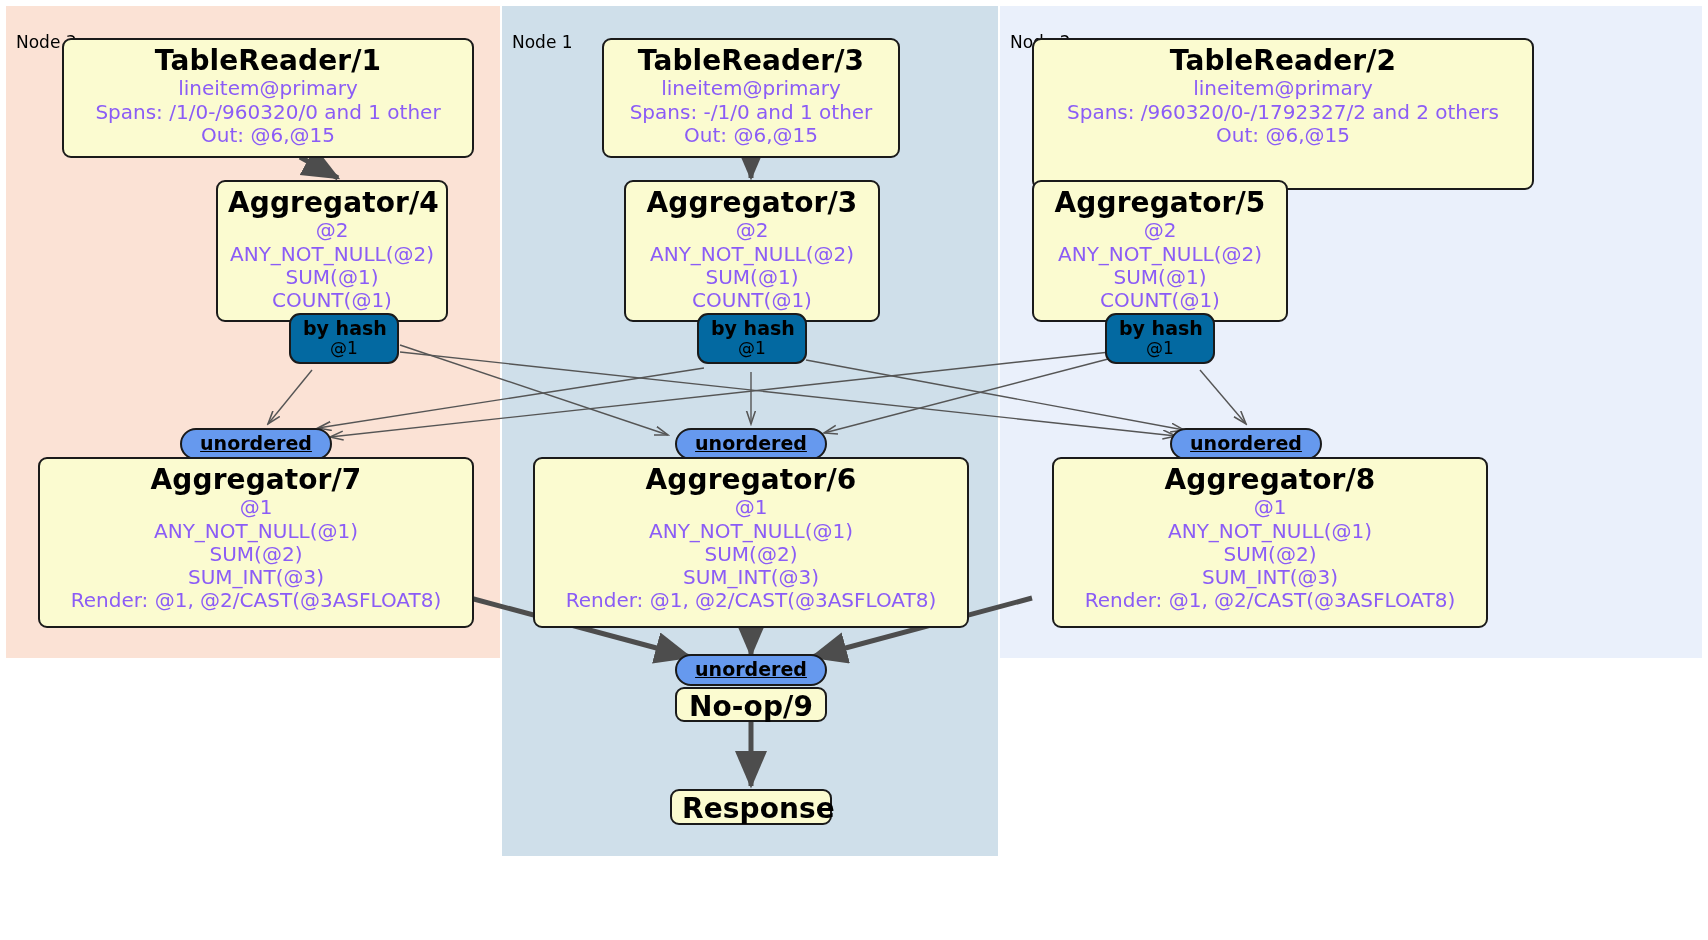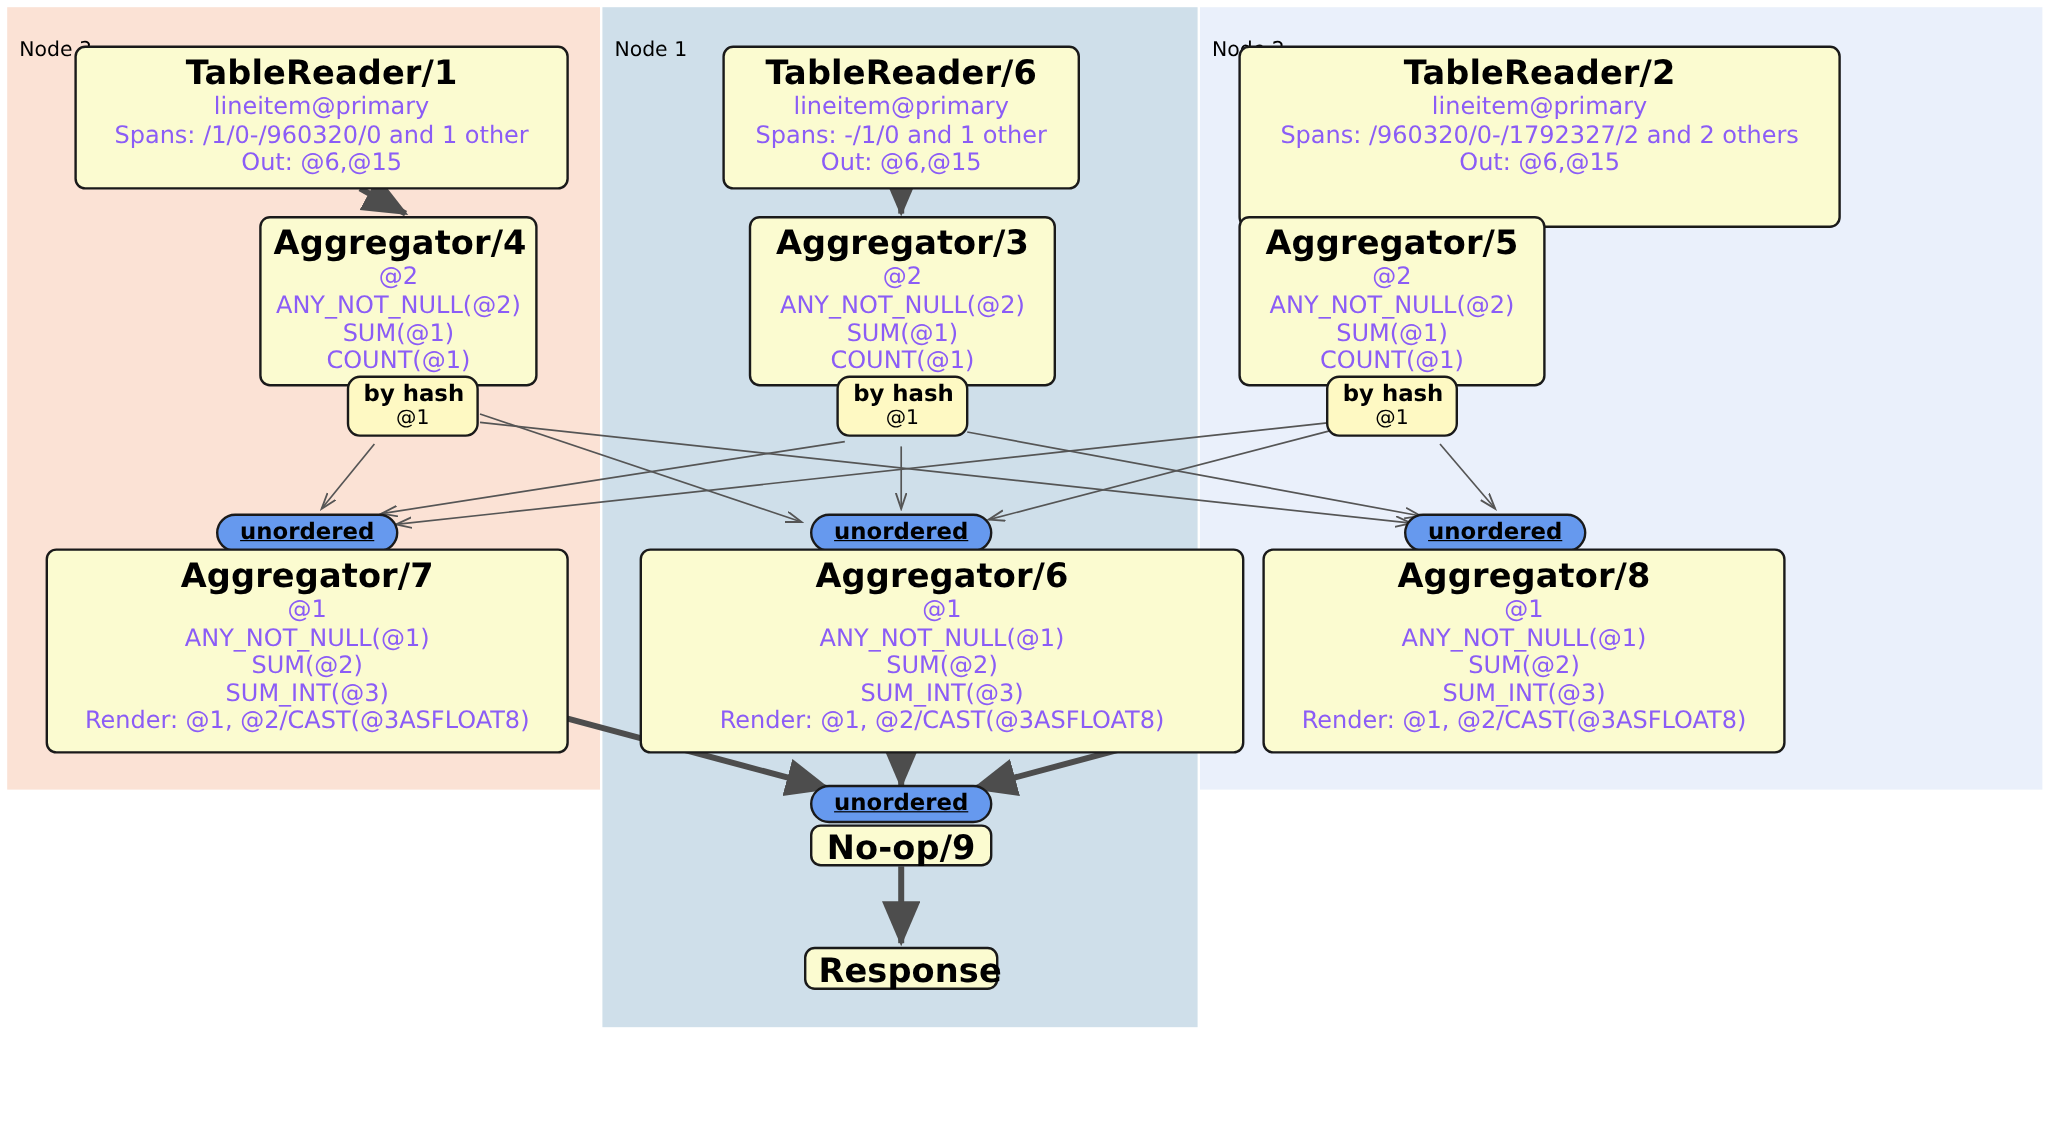--- a/index.html
+++ b/index.html
@@ -61,21 +61,21 @@
   
   .badge {
     position: absolute;
     box-sizing: border-box;
     text-align: center;
     border: 2px solid #1a1a1a;
     white-space: nowrap;
     line-height: 1.1;
   }
   .badge.hash {
-    background: #fef9c3;
+    background: #0369a1;
     border-radius: 11px;
     padding: 3px 12px 4px 12px;
   }
   .badge.hash .b-title {
     font-weight: bold;
     font-size: 19px;
     color: #000;
   }
   .badge.hash .b-sub {
     font-size: 17px;
@@ -152,21 +152,21 @@
   </svg>
 
   <div class="proc" style="left:62px; top:38px; width:412px; height:120px;">
     <div class="title">TableReader/1</div>
     <div class="line">lineitem@primary</div>
     <div class="line">Spans: /1/0-/960320/0 and 1 other</div>
     <div class="line">Out: @6,@15</div>
   </div>
 
   <div class="proc" style="left:602px; top:38px; width:298px; height:120px;">
-    <div class="title">TableReader/6</div>
+    <div class="title">TableReader/3</div>
     <div class="line">lineitem@primary</div>
     <div class="line">Spans: -/1/0 and 1 other</div>
     <div class="line">Out: @6,@15</div>
   </div>
 
   <div class="proc" style="left:1032px; top:38px; width:502px; height:152px;">
     <div class="title">TableReader/2</div>
     <div class="line">lineitem@primary</div>
     <div class="line">Spans: /960320/0-/1792327/2 and 2 others</div>
     <div class="line">Out: @6,@15</div>
@@ -217,21 +217,21 @@
 
   <div class="proc" style="left:38px; top:457px; width:436px; height:171px;">
     <div class="title">Aggregator/7</div>
     <div class="line">@1</div>
     <div class="line">ANY_NOT_NULL(@1)</div>
     <div class="line">SUM(@2)</div>
     <div class="line">SUM_INT(@3)</div>
     <div class="line">Render: @1, @2/CAST(@3ASFLOAT8)</div>
   </div>
 
-  <div class="proc" style="left:533px; top:457px; width:504px; height:171px;">
+  <div class="proc" style="left:533px; top:457px; width:436px; height:171px;">
     <div class="title">Aggregator/6</div>
     <div class="line">@1</div>
     <div class="line">ANY_NOT_NULL(@1)</div>
     <div class="line">SUM(@2)</div>
     <div class="line">SUM_INT(@3)</div>
     <div class="line">Render: @1, @2/CAST(@3ASFLOAT8)</div>
   </div>
 
   <div class="proc" style="left:1052px; top:457px; width:436px; height:171px;">
     <div class="title">Aggregator/8</div>

